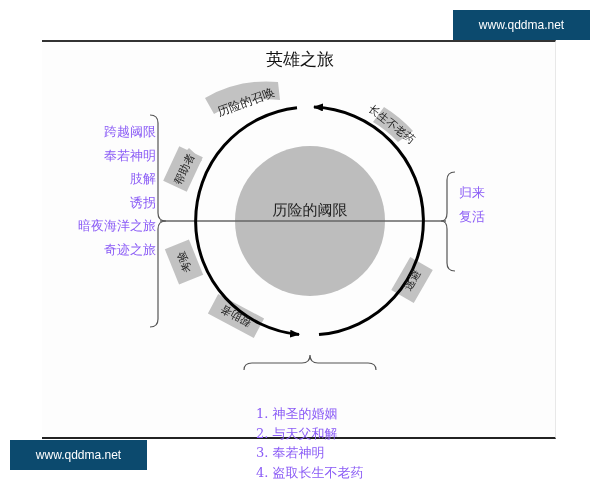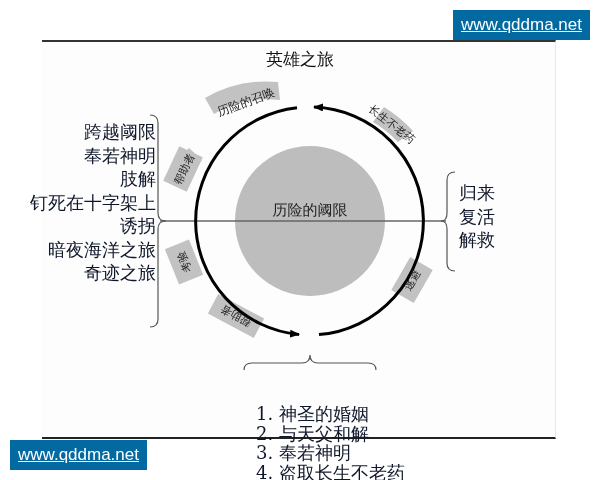--- a/index.html
+++ b/index.html
@@ -1,29 +1,29 @@
 <!DOCTYPE html>
 <html><head>
   <meta charset="utf-8">
   <style>
     html, body { margin: 0; padding: 0; background: #ffffff; }
     body { width: 600px; height: 480px; position: relative; overflow: hidden;
            font-family: "DejaVu Serif", "Liberation Serif", serif; }
     .frame { position: absolute; left: 42px; top: 40px; width: 514px; height: 399px;
              background: #fdfdfd; border-top: 2px solid #333; border-bottom: 2px solid #222;
              border-right: 1px solid #e8e8e8; box-sizing: border-box; }
-    .watermark { position: absolute; background: #0369a1; color: #ffffff;
-                 font-family: "Liberation Sans", "DejaVu Sans", sans-serif; font-size: 17px;
-                 display: flex; align-items: center; justify-content: center; text-decoration: underline; }
+    .watermark { position: absolute; background: #0c4a6e; color: #ffffff;
+                 font-family: "Liberation Sans", "DejaVu Sans", sans-serif; font-size: 12px;
+                 display: flex; align-items: center; justify-content: center; }
     .wm-top { left: 453px; top: 10px; width: 137px; height: 30px; }
     .wm-bottom { left: 10px; top: 440px; width: 137px; height: 30px; }
     svg.diagram { position: absolute; left: 0; top: 0; }
     .title { position: absolute; left: 0; width: 600px; top: 48px; text-align: center;
              font-size: 17px; color: #111; }
-    .list { position: absolute; font-size: 18px; color: #0f172a; line-height: 23.5px; }
+    .list { position: absolute; font-size: 13px; color: #8b5cf6; line-height: 23.5px; }
     .left-list { right: 444px; top: 120px; text-align: right; }
     .right-list { left: 459px; top: 181px; text-align: center; }
     .bottom-list { left: 256px; top: 367px; line-height: 19.5px; margin-top: 37px; }
     .list div { white-space: nowrap; }
     .core-label { position: absolute; left: 235px; width: 150px; top: 201px; text-align: center;
                   font-size: 15px; color: #222; }
   </style>
 </head>
 <body>
 
@@ -78,30 +78,28 @@
   <text x="236" y="320" font-size="11" fill="#222" text-anchor="middle" transform="rotate(-152 236 316)" font-family="DejaVu Serif, serif">帮助者</text>
   <text x="412" y="284" font-size="11" fill="#222" text-anchor="middle" transform="rotate(-60 412 280)" font-family="DejaVu Serif, serif">逃避</text>
 </svg>
 
 <div class="core-label">历险的阈限</div>
 
 <div class="list left-list">
   <div>跨越阈限</div>
   <div>奉若神明</div>
   <div>肢解</div>
-  <div>钉死在十字架上</div>
   <div>诱拐</div>
   <div>暗夜海洋之旅</div>
   <div>奇迹之旅</div>
 </div>
 
 <div class="list right-list">
   <div>归来</div>
   <div>复活</div>
-  <div>解救</div>
 </div>
 
 <div class="list bottom-list">
   <div>1. 神圣的婚姻</div>
   <div>2. 与天父和解</div>
   <div>3. 奉若神明</div>
   <div>4. 盗取长生不老药</div>
 </div>
 
 <div class="watermark wm-top">www.qddma.net</div>

